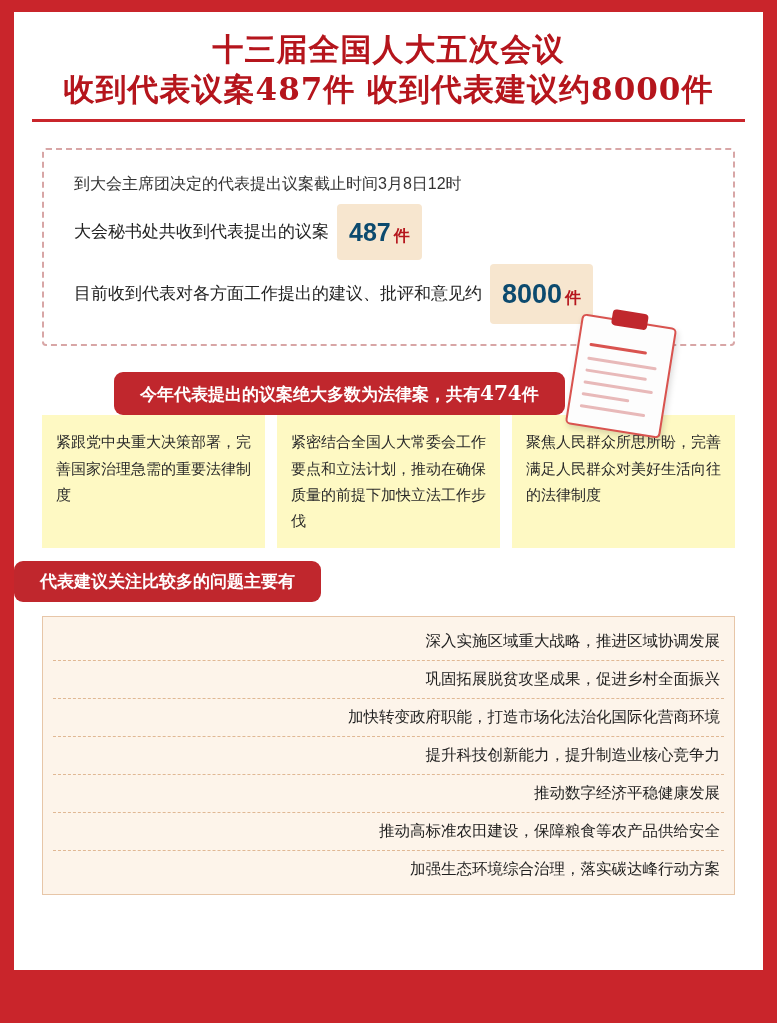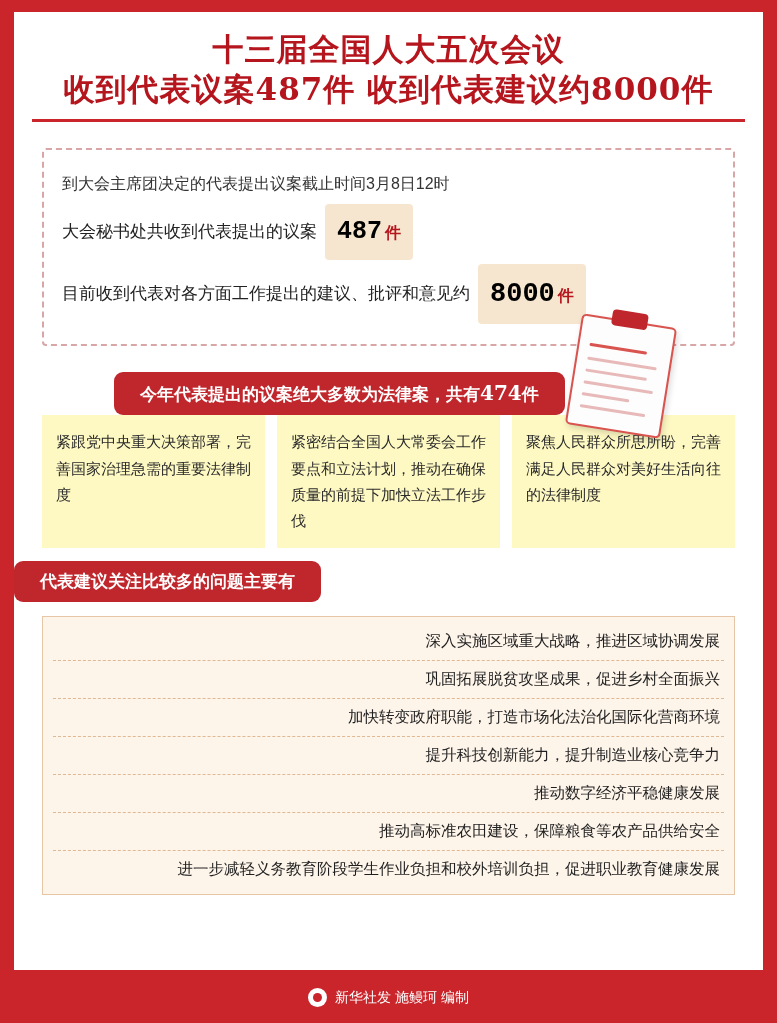--- a/index.html
+++ b/index.html
@@ -55,41 +55,41 @@
     margin: 16px 28px 0 28px;
     border: 2px dashed #d8a6a6;
     border-radius: 4px;
     padding: 14px 18px 16px 18px;
   }
   .summary-row {
     display: flex;
     align-items: center;
     font-size: 17px;
     color: #222;
-    margin: 4px 0;
+    margin: 4px 12px;
     line-height: 2.0;
   }
   .summary-row.first {
     font-size: 16px;
     color: #333;
     margin-bottom: 2px;
   }
   .num-chip {
     display: inline-flex;
     align-items: baseline;
     background: #f7e6cf;
     border-radius: 4px;
     padding: 3px 12px;
     margin-left: 8px;
   }
   .num-chip .num {
-    color: #000000;
+    color: #0c4a6e;
     font-weight: bold;
     font-size: 25px;
-    font-family: Liberation Mono, monospace;
+    font-family: Liberation Sans, sans-serif;
   }
   .num-chip .unit {
     color: #b5151c;
     font-weight: bold;
     font-size: 16px;
     margin-left: 3px;
   }
   .num-chip.big .num { font-size: 27px; }
 
   
@@ -282,23 +282,19 @@
       <div class="banner">代表建议关注比较多的问题主要有</div>
     </div>
 
     <div class="list-box">
       <div class="list-item">深入实施区域重大战略，推进区域协调发展</div>
       <div class="list-item">巩固拓展脱贫攻坚成果，促进乡村全面振兴</div>
       <div class="list-item">加快转变政府职能，打造市场化法治化国际化营商环境</div>
       <div class="list-item">提升科技创新能力，提升制造业核心竞争力</div>
       <div class="list-item">推动数字经济平稳健康发展</div>
       <div class="list-item">推动高标准农田建设，保障粮食等农产品供给安全</div>
-      <div class="list-item">进一步减轻义务教育阶段学生作业负担和校外培训负担，促进职业教育健康发展</div>
+      <div class="list-item">加强生态环境综合治理，落实碳达峰行动方案</div>
 
     </div>
 
   </div>
 
-  <div class="footer">
-    <span class="logo"></span>
-    <span>新华社发 施鳗珂 编制</span>
-  </div>
 </div>
 
 </body></html>

